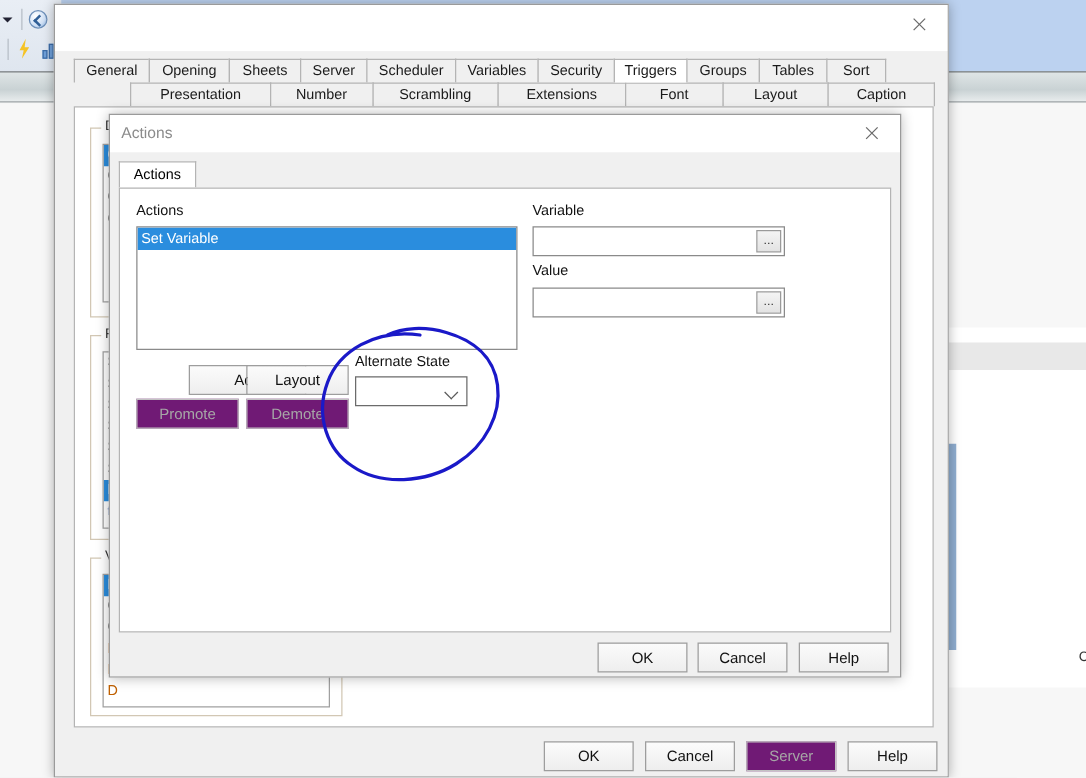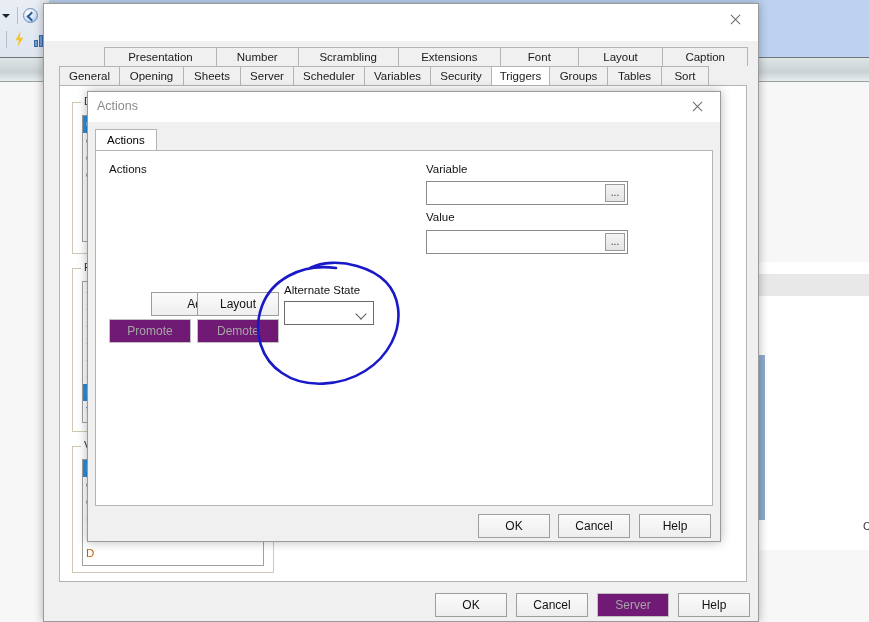--- a/index.html
+++ b/index.html
@@ -167,42 +167,42 @@
 <div id="docprops">
   <div class="dp-title">
     <div class="winclose" style="right:0;top:2px;">
         <span class="g"></span>
       </div>
   </div>
 
   <div class="dp-body">
 
     <div class="tabrows">
-      <div class="tabrow r1" id="dp-tabrow1">
-          <div class="tab" style="width: 116px;">Presentation</div>
-          <div class="tab" style="width: 85px;">Number</div>
-          <div class="tab" style="width: 104px;">Scrambling</div>
-          <div class="tab" style="width: 106px;">Extensions</div>
-          <div class="tab" style="width: 81px;">Font</div>
-          <div class="tab" style="width: 88px;">Layout</div>
-          <div class="tab" style="width: 88px;">Caption</div>
-        </div>
       <div class="tabrow r2" id="dp-tabrow2">
           <div class="tab" style="width: 61px;">General</div>
           <div class="tab" style="width: 65px;">Opening</div>
           <div class="tab" style="width: 58px;">Sheets</div>
           <div class="tab" style="width: 54px;">Server</div>
           <div class="tab" style="width: 72px;">Scheduler</div>
           <div class="tab" style="width: 67px;">Variables</div>
           <div class="tab" style="width: 62px;">Security</div>
           <div class="tab active" style="width: 59px;">Triggers</div>
           <div class="tab" style="width: 59px;">Groups</div>
           <div class="tab" style="width: 55px;">Tables</div>
           <div class="tab" style="width: 48px;">Sort</div>
         </div>
+      <div class="tabrow r1" id="dp-tabrow1">
+          <div class="tab" style="width: 116px;">Presentation</div>
+          <div class="tab" style="width: 85px;">Number</div>
+          <div class="tab" style="width: 104px;">Scrambling</div>
+          <div class="tab" style="width: 106px;">Extensions</div>
+          <div class="tab" style="width: 81px;">Font</div>
+          <div class="tab" style="width: 88px;">Layout</div>
+          <div class="tab" style="width: 88px;">Caption</div>
+        </div>
     </div>
 
     <div class="dp-page">
 
       <div class="grp" style="left:12px;top:16px;width:200px;height:150px;">
         <span class="grp-lbl">Do</span>
         <div class="lbox" style="left:9px;top:12px;width:180px;height:125px;">
           <div class="lrow sel">C</div>
           <div class="lrow">C</div>
           <div class="lrow">C</div>
@@ -257,20 +257,23 @@
 
   <div class="ac-body">
     <div class="ac-tabstrip">
       <span class="ac-tab">Actions</span>
     </div>
 
     <div class="ac-page">
 
       <span class="lbl" style="left:13px;top:12px;">Actions</span>
 
+      <div class="lbox" style="left:13px;top:30px;width:303px;height:97px;border-color:#8a8a8a;">
+        <div class="lrow sel" style="height:18px;line-height:18px;font-size:11.5px;">Set Variable</div>
+      </div>
 
       <span class="lbl" style="left:330px;top:12px;">Variable</span>
       <div class="txtin" style="left:330px;top:30px;width:202px;height:24px;">
         <span class="elbtn">...</span>
       </div>
 
       <span class="lbl" style="left:330px;top:60px;">Value</span>
       <div class="txtin" style="left:330px;top:79px;width:202px;height:24px;">
         <span class="elbtn">...</span>
       </div>

